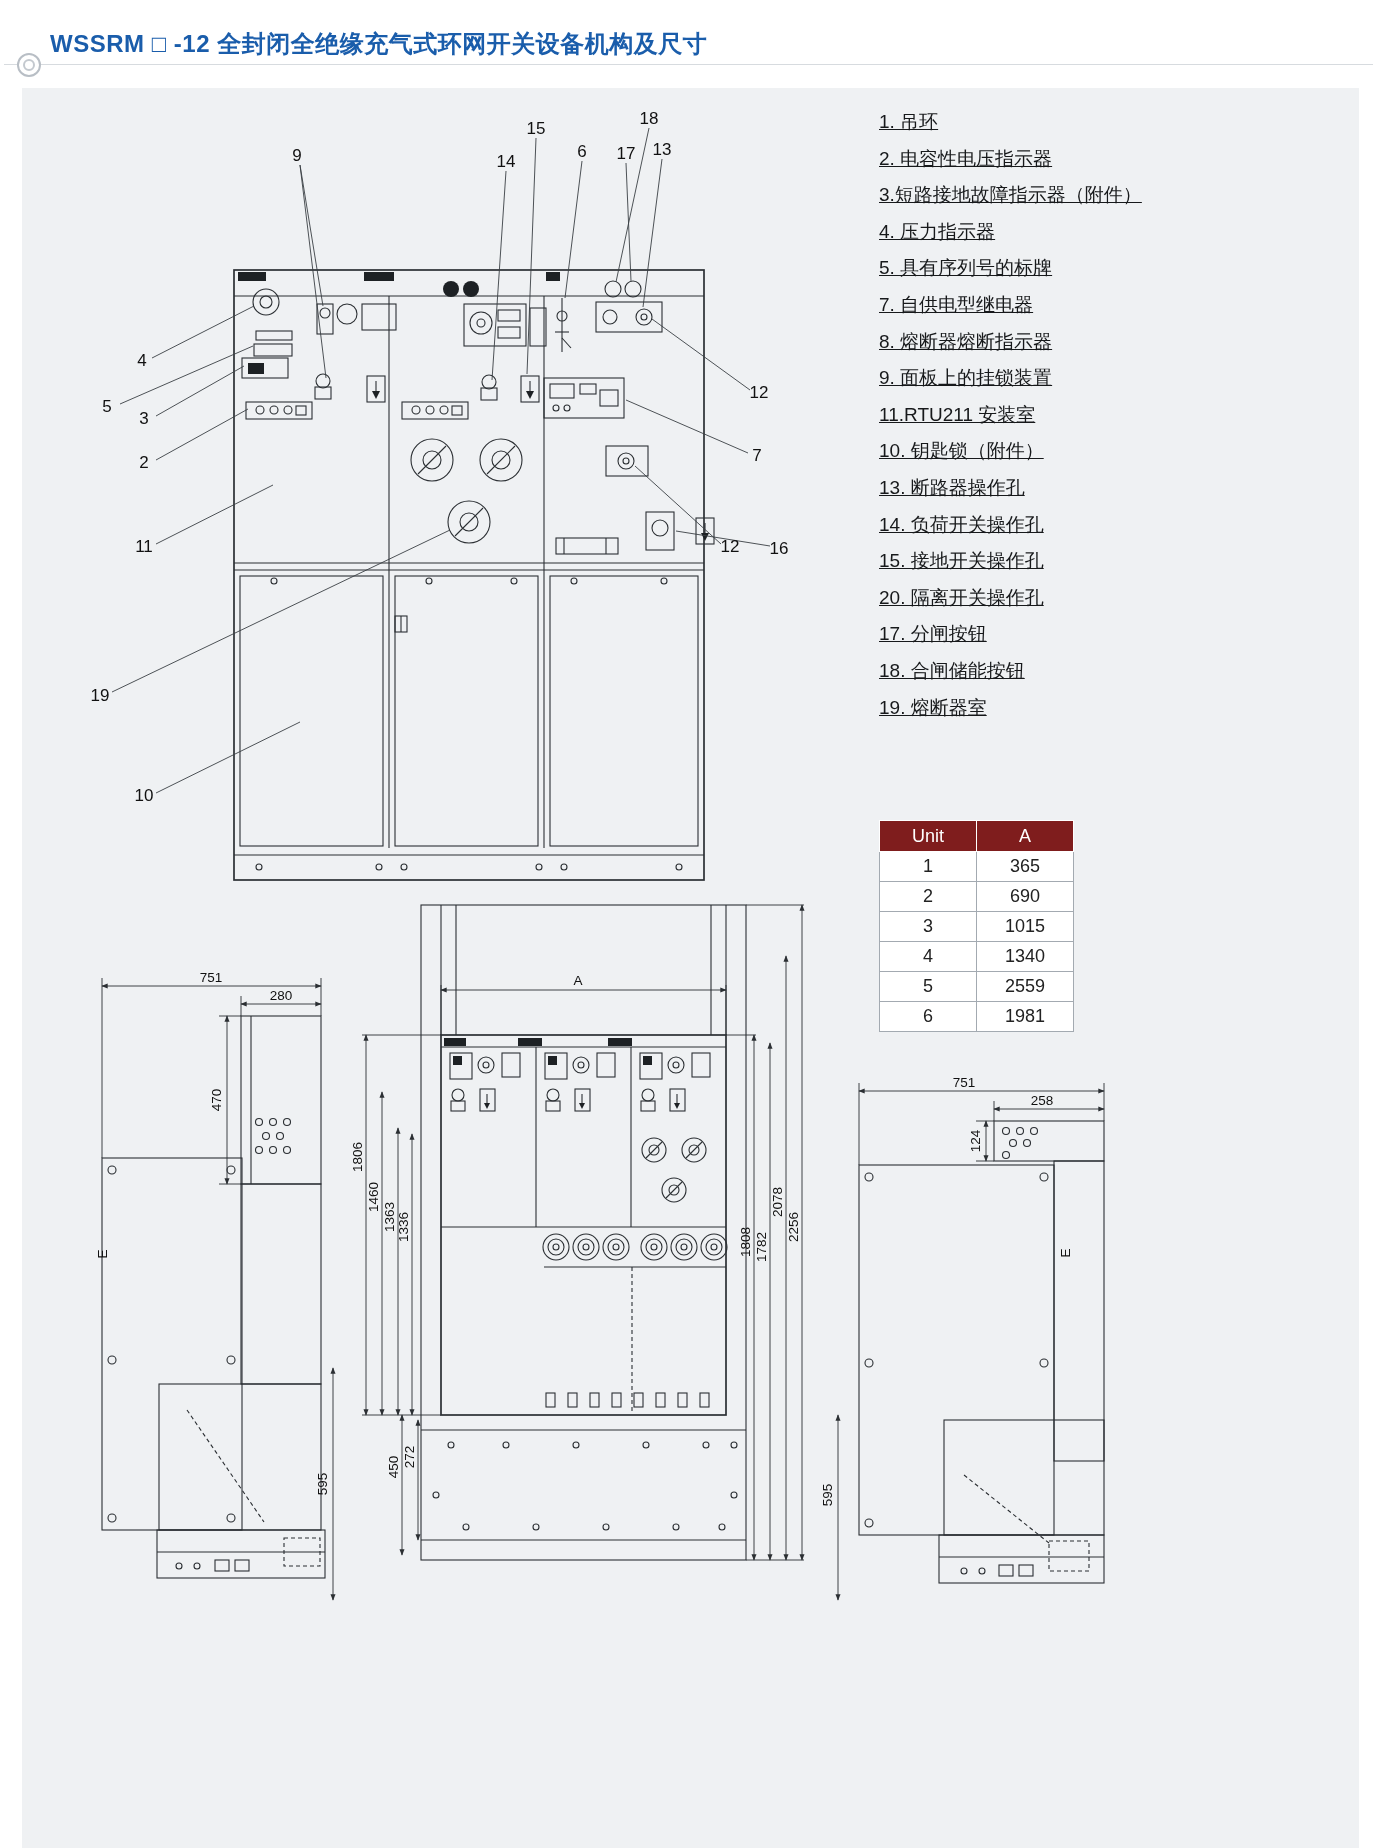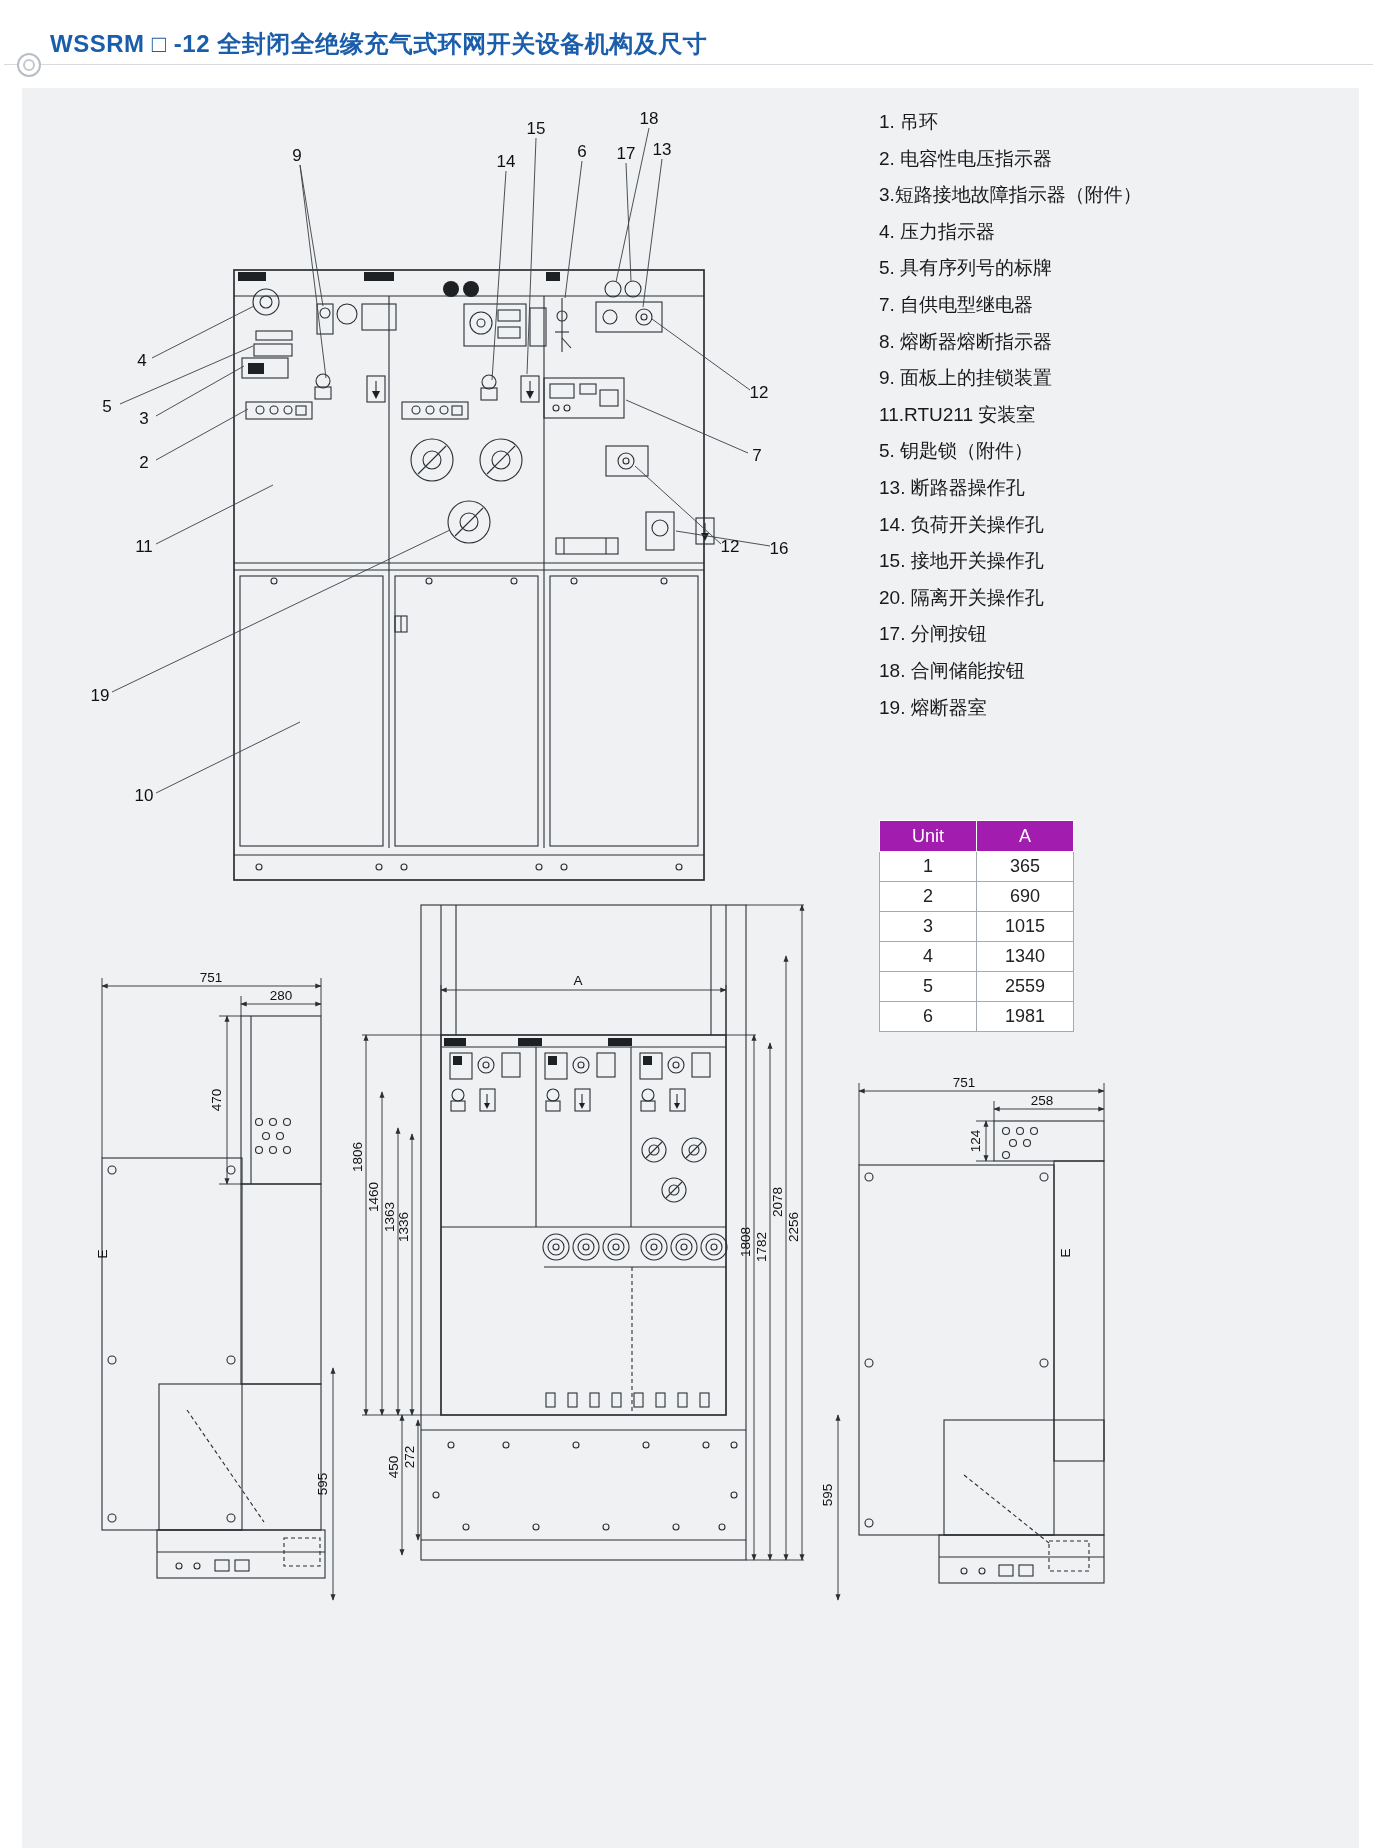--- a/index.html
+++ b/index.html
@@ -5,23 +5,23 @@
   * { margin:0; padding:0; box-sizing:border-box; }
   html,body { background:#ffffff; }
   body { width:1373px; height:1848px; position:relative; font-family:"Liberation Sans", sans-serif; }
   .page { position:absolute; left:4px; top:0; width:1373px; height:1848px; background:#ffffff; overflow:hidden; }
   .header-rule { position:absolute; left:0; top:64px; width:1373px; height:1px; background:#d7dbdf; }
   .ring-icon { position:absolute; left:13px; top:53px; width:24px; height:24px; border:2px solid #b8bec5; border-radius:50%; background:#fff; }
   .ring-icon::after { content:""; position:absolute; left:4px; top:4px; right:4px; bottom:4px; border:2px solid #c4c9cf; border-radius:50%; }
   .page-title { position:absolute; left:46px; top:28px; font-size:24px; font-weight:bold; color:#1a5dab; letter-spacing:0.5px; white-space:nowrap; }
   .content-panel { position:absolute; left:18px; top:88px; width:1337px; height:1760px; background:#eff1f3; }
   .legend { position:absolute; left:875px; top:104px; width:300px; }
-  .legend-item { font-size:19px; color:#17191b; line-height:36.6px; white-space:nowrap; }
+  .legend-item { font-size:19px; color:#17191b; line-height:36.6px; white-space:nowrap;text-decoration:underline; }
   .unit-table { position:absolute; left:875px; top:820px; border-collapse:collapse; background:#fff; }
-  .unit-table th { background:#a21caf; color:#ffffff; font-weight:normal; font-size:18px; width:97px; height:31px; border:1px solid #ffffff; text-align:center; }
+  .unit-table th { background:#7f1d1d; color:#ffffff; font-weight:normal; font-size:18px; width:97px; height:31px; border:1px solid #ffffff; text-align:center; }
   .unit-table td { background:#ffffff; color:#222; font-size:18px; text-align:center; width:97px; height:30px; border:1px solid #a3aab1; }
   svg.drawing { position:absolute; overflow:visible; }
   .s  { fill:none; stroke:#2b2f33; stroke-width:1.1; }
   .s2 { fill:none; stroke:#2b2f33; stroke-width:1.7; }
   .f  { fill:#1d2124; stroke:none; }
   .ll { fill:none; stroke:#3a3f44; stroke-width:0.9; }
   .dim{ fill:none; stroke:#2b2f33; stroke-width:0.9; }
   .dash { stroke-dasharray:4 3; }
   .co { font-size:17px; fill:#111; }
   .dt { font-size:13.5px; fill:#111; }
@@ -200,21 +200,21 @@
   <div class="legend">
     <div class="legend-item">1. 吊环</div>
     <div class="legend-item">2. 电容性电压指示器</div>
     <div class="legend-item">3.短路接地故障指示器（附件）</div>
     <div class="legend-item">4. 压力指示器</div>
     <div class="legend-item">5. 具有序列号的标牌</div>
     <div class="legend-item">7. 自供电型继电器</div>
     <div class="legend-item">8. 熔断器熔断指示器</div>
     <div class="legend-item">9. 面板上的挂锁装置</div>
     <div class="legend-item">11.RTU211 安装室</div>
-    <div class="legend-item">5. 钥匙锁（附件）</div>
+    <div class="legend-item">10. 钥匙锁（附件）</div>
     <div class="legend-item">13. 断路器操作孔</div>
     <div class="legend-item">14. 负荷开关操作孔</div>
     <div class="legend-item">15. 接地开关操作孔</div>
     <div class="legend-item">20. 隔离开关操作孔</div>
     <div class="legend-item">17. 分闸按钮</div>
     <div class="legend-item">18. 合闸储能按钮</div>
     <div class="legend-item">19. 熔断器室</div>
   </div>
 
   <table class="unit-table">

